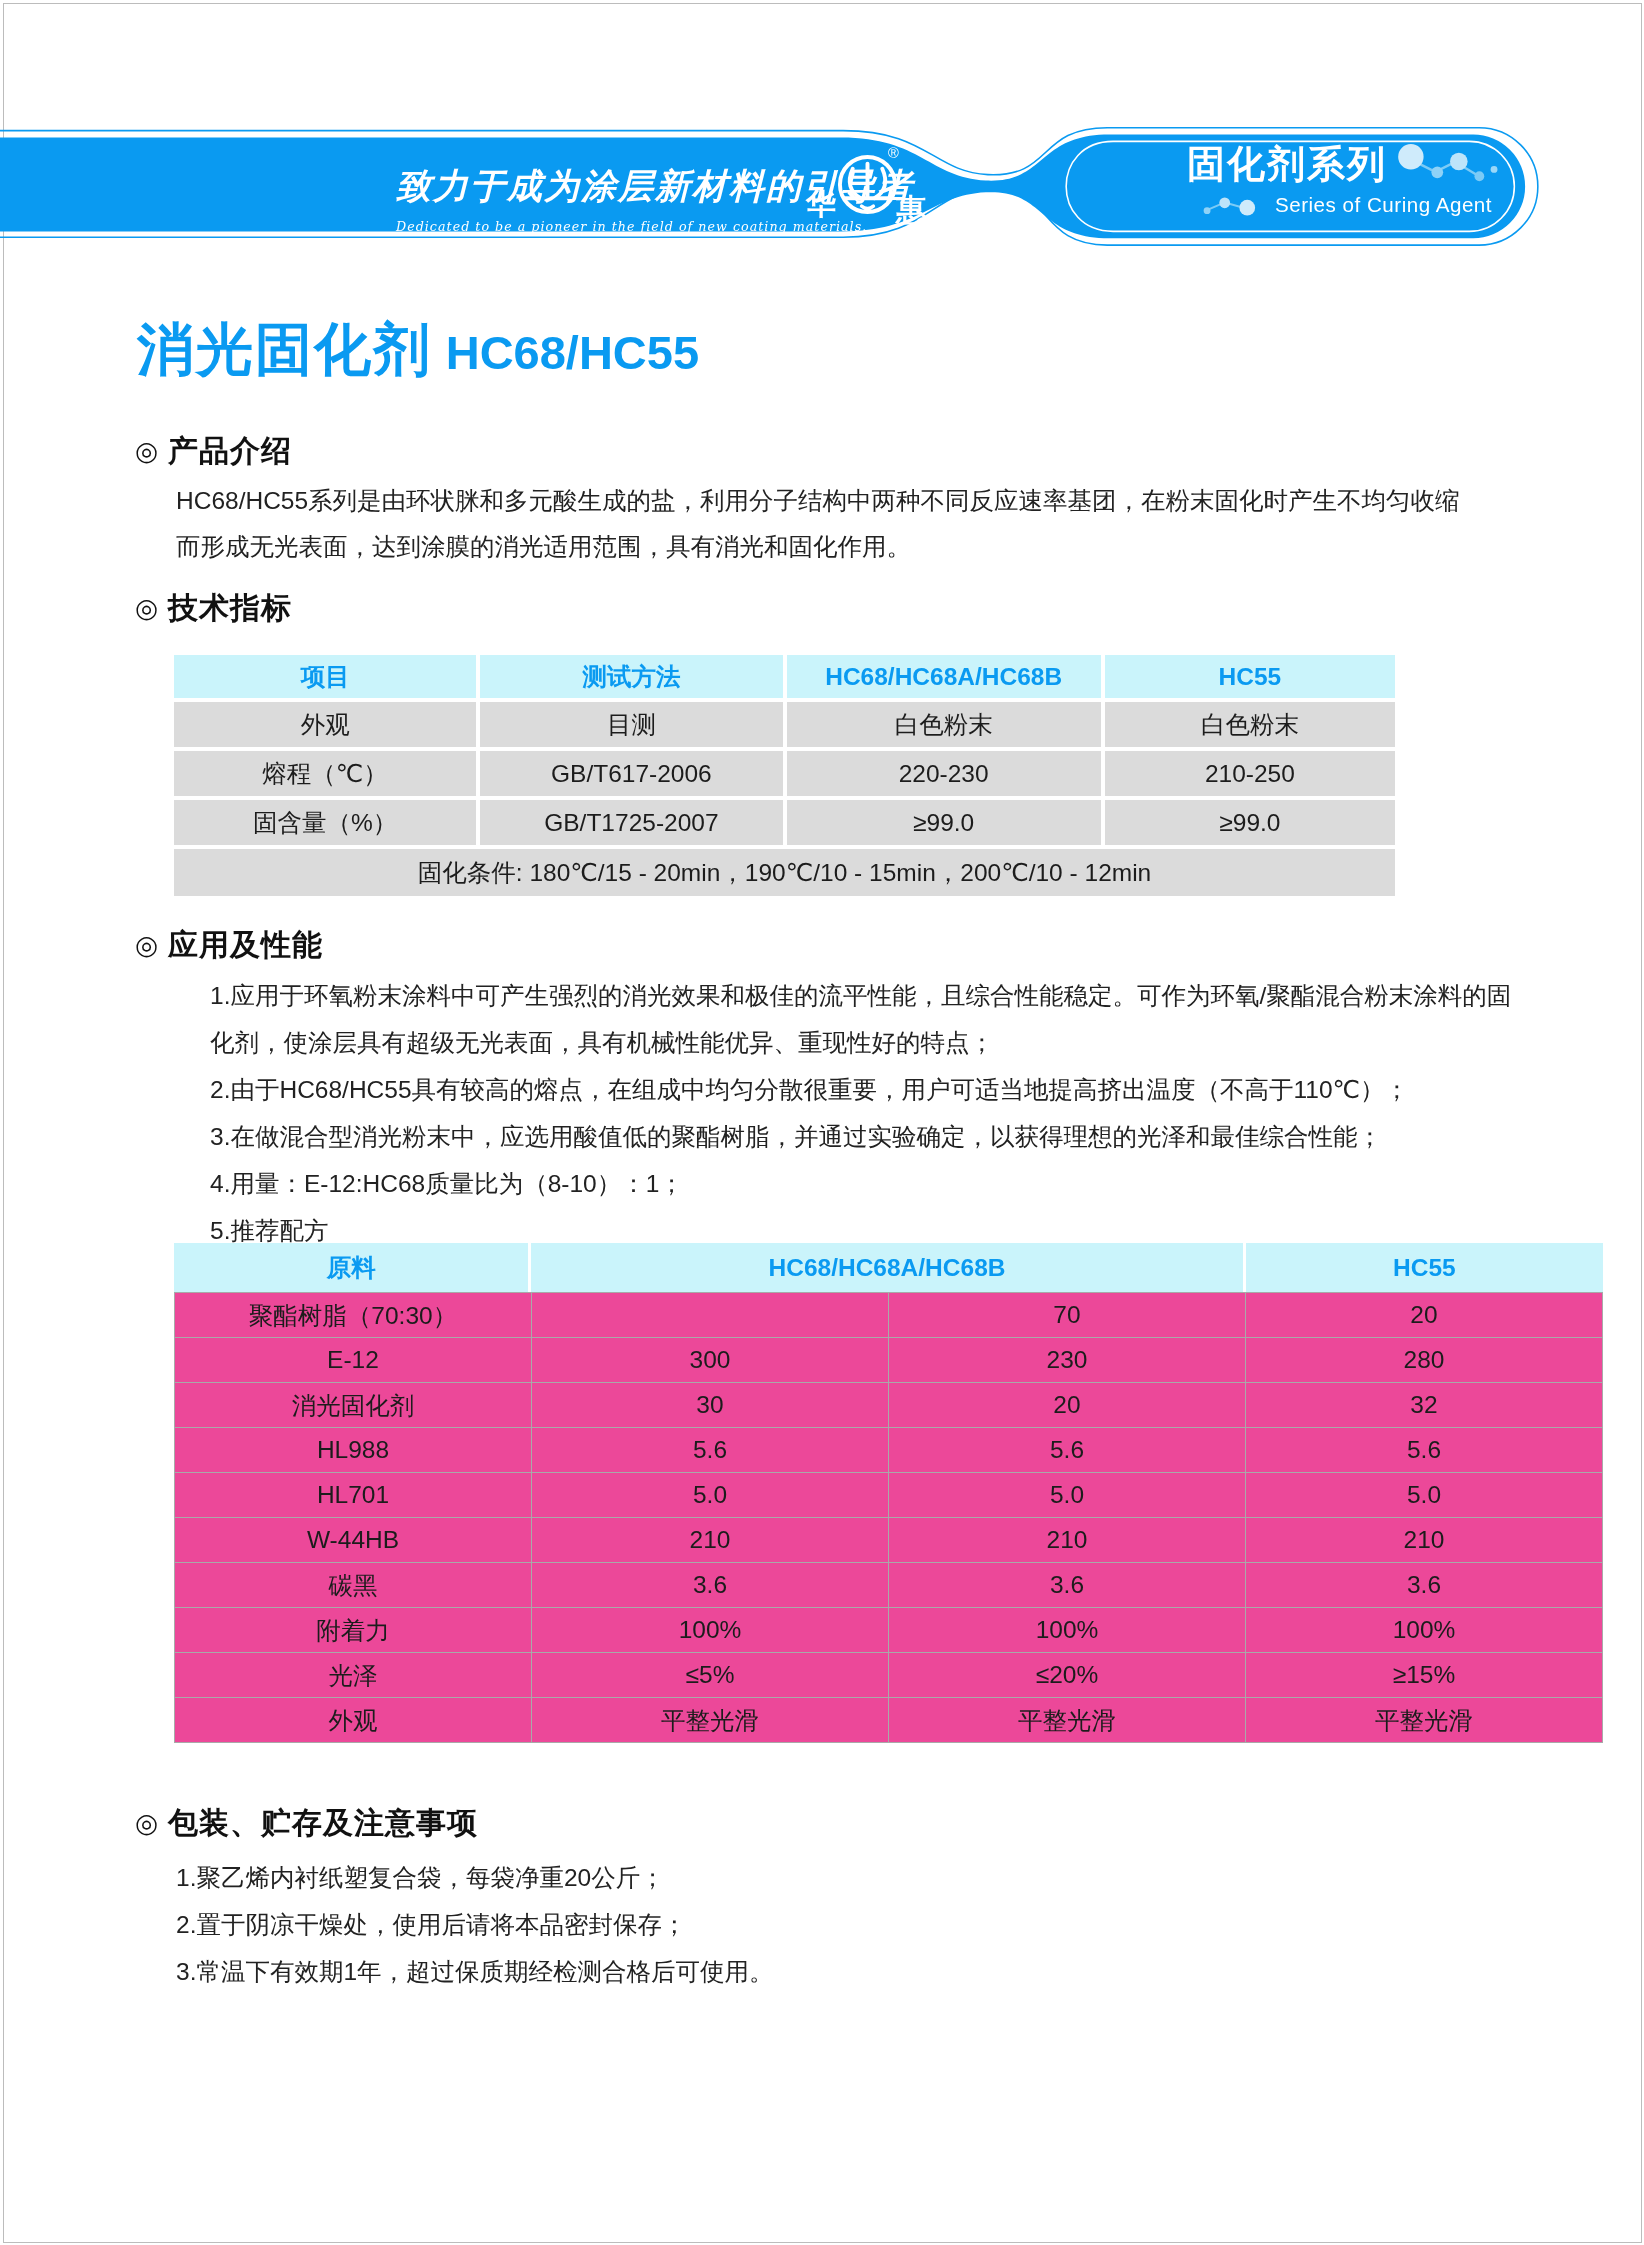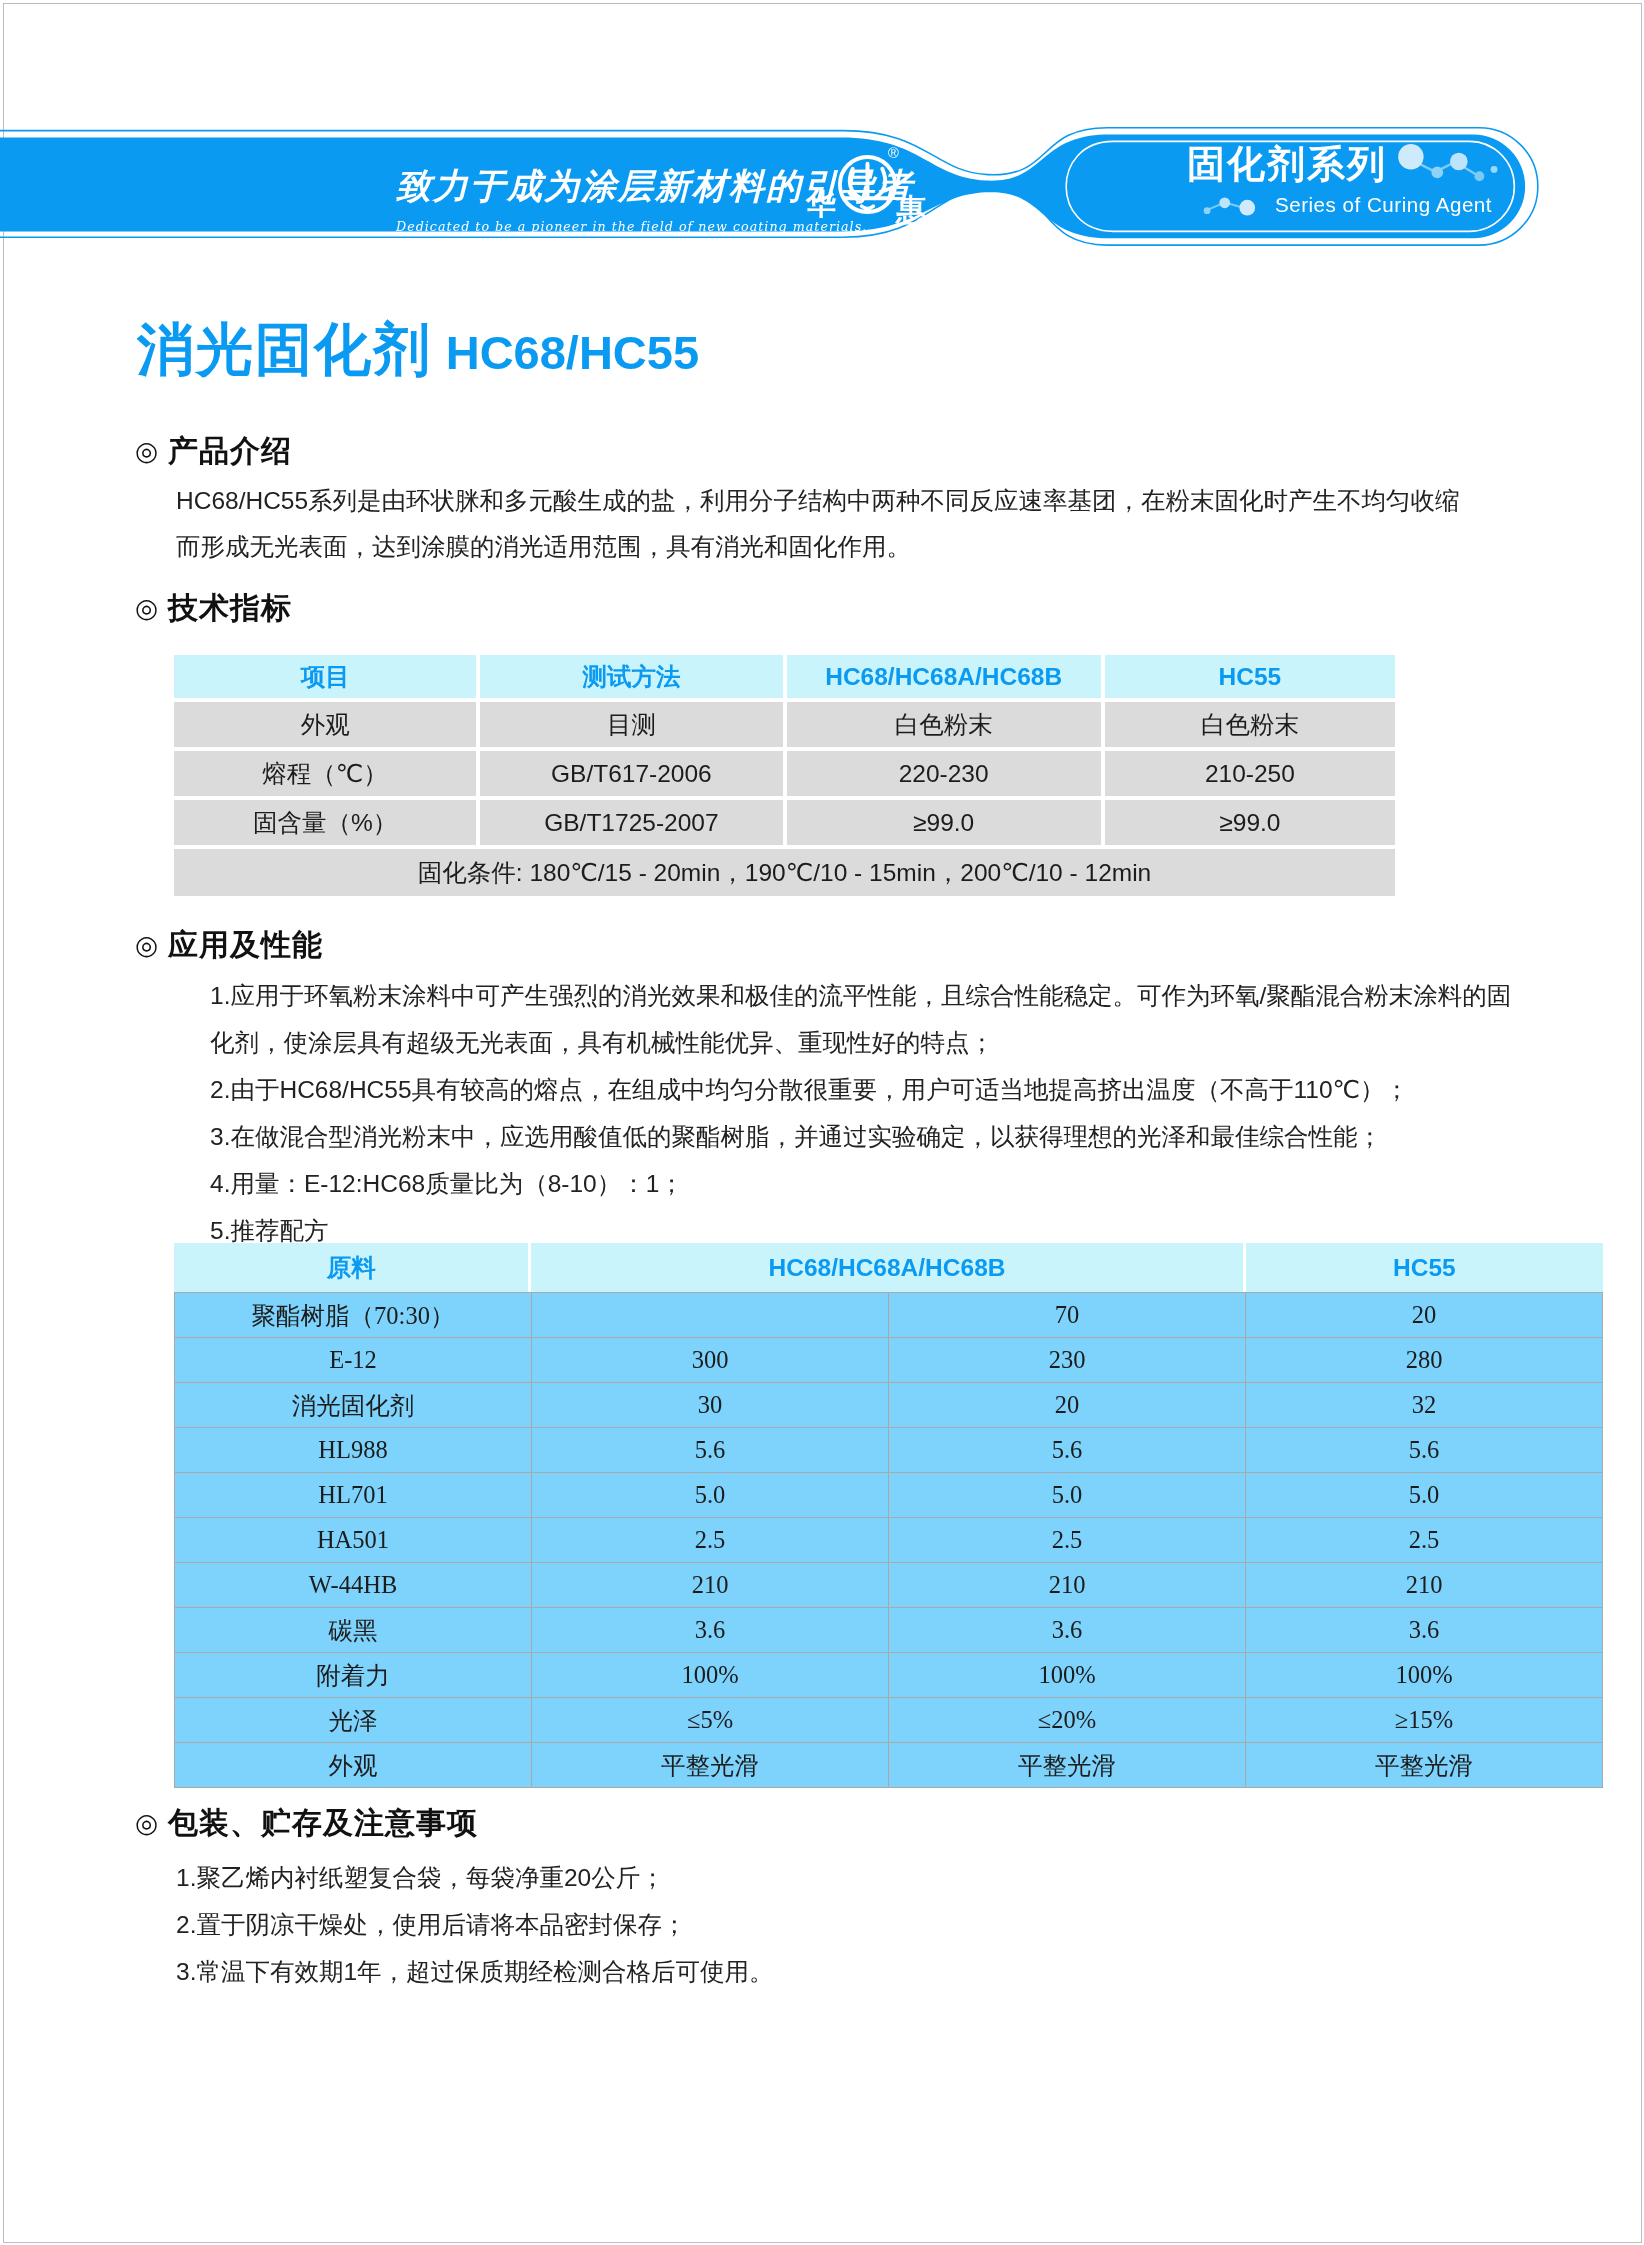--- a/index.html
+++ b/index.html
@@ -47,21 +47,21 @@
   table.t-table th{height:41px;font-size:24.5px;font-weight:700;text-align:center;}
   table.t-table td{height:43px;font-size:24.5px;text-align:center;color:#1c1c1c;}
   table.t-table td.foot{height:45px;}
 
   
   .f-wrap{position:absolute;left:174px;top:1243px;width:1429px;z-index:1;}
   table.f-head{border-collapse:separate;border-spacing:0;width:100%;table-layout:fixed;}
   table.f-head th{height:47px;font-size:24.5px;font-weight:700;text-align:center;border-right:3.9px solid #fff;}
   table.f-head th:last-child{border-right:0;}
   table.f-data{border-collapse:collapse;width:100%;table-layout:fixed;}
-  table.f-data td{border:1px solid #a9a9a9;height:42px;font-size:24.5px;text-align:center;background:#7dd3fc;color:#1c1c1c;font-family:Liberation Serif, serif;}
+  table.f-data td{border:1px solid #a9a9a9;height:42px;font-size:24.5px;text-align:center;background:#ec4899;color:#1c1c1c;}
 </style>
 </head>
 <body>
 
 <div class="page">
   <div class="page-frame"></div>
 
   <div class="banner">
     <svg class="ribbon" viewBox="0 0 1678 140">
 
@@ -233,26 +233,20 @@
         <td>5.6</td>
         <td>5.6</td>
       </tr>
       <tr>
         <td>HL701</td>
         <td>5.0</td>
         <td>5.0</td>
         <td>5.0</td>
       </tr>
       <tr>
-        <td>HA501</td>
-        <td>2.5</td>
-        <td>2.5</td>
-        <td>2.5</td>
-      </tr>
-      <tr>
         <td>W-44HB</td>
         <td>210</td>
         <td>210</td>
         <td>210</td>
       </tr>
       <tr>
         <td>碳黑</td>
         <td>3.6</td>
         <td>3.6</td>
         <td>3.6</td>

